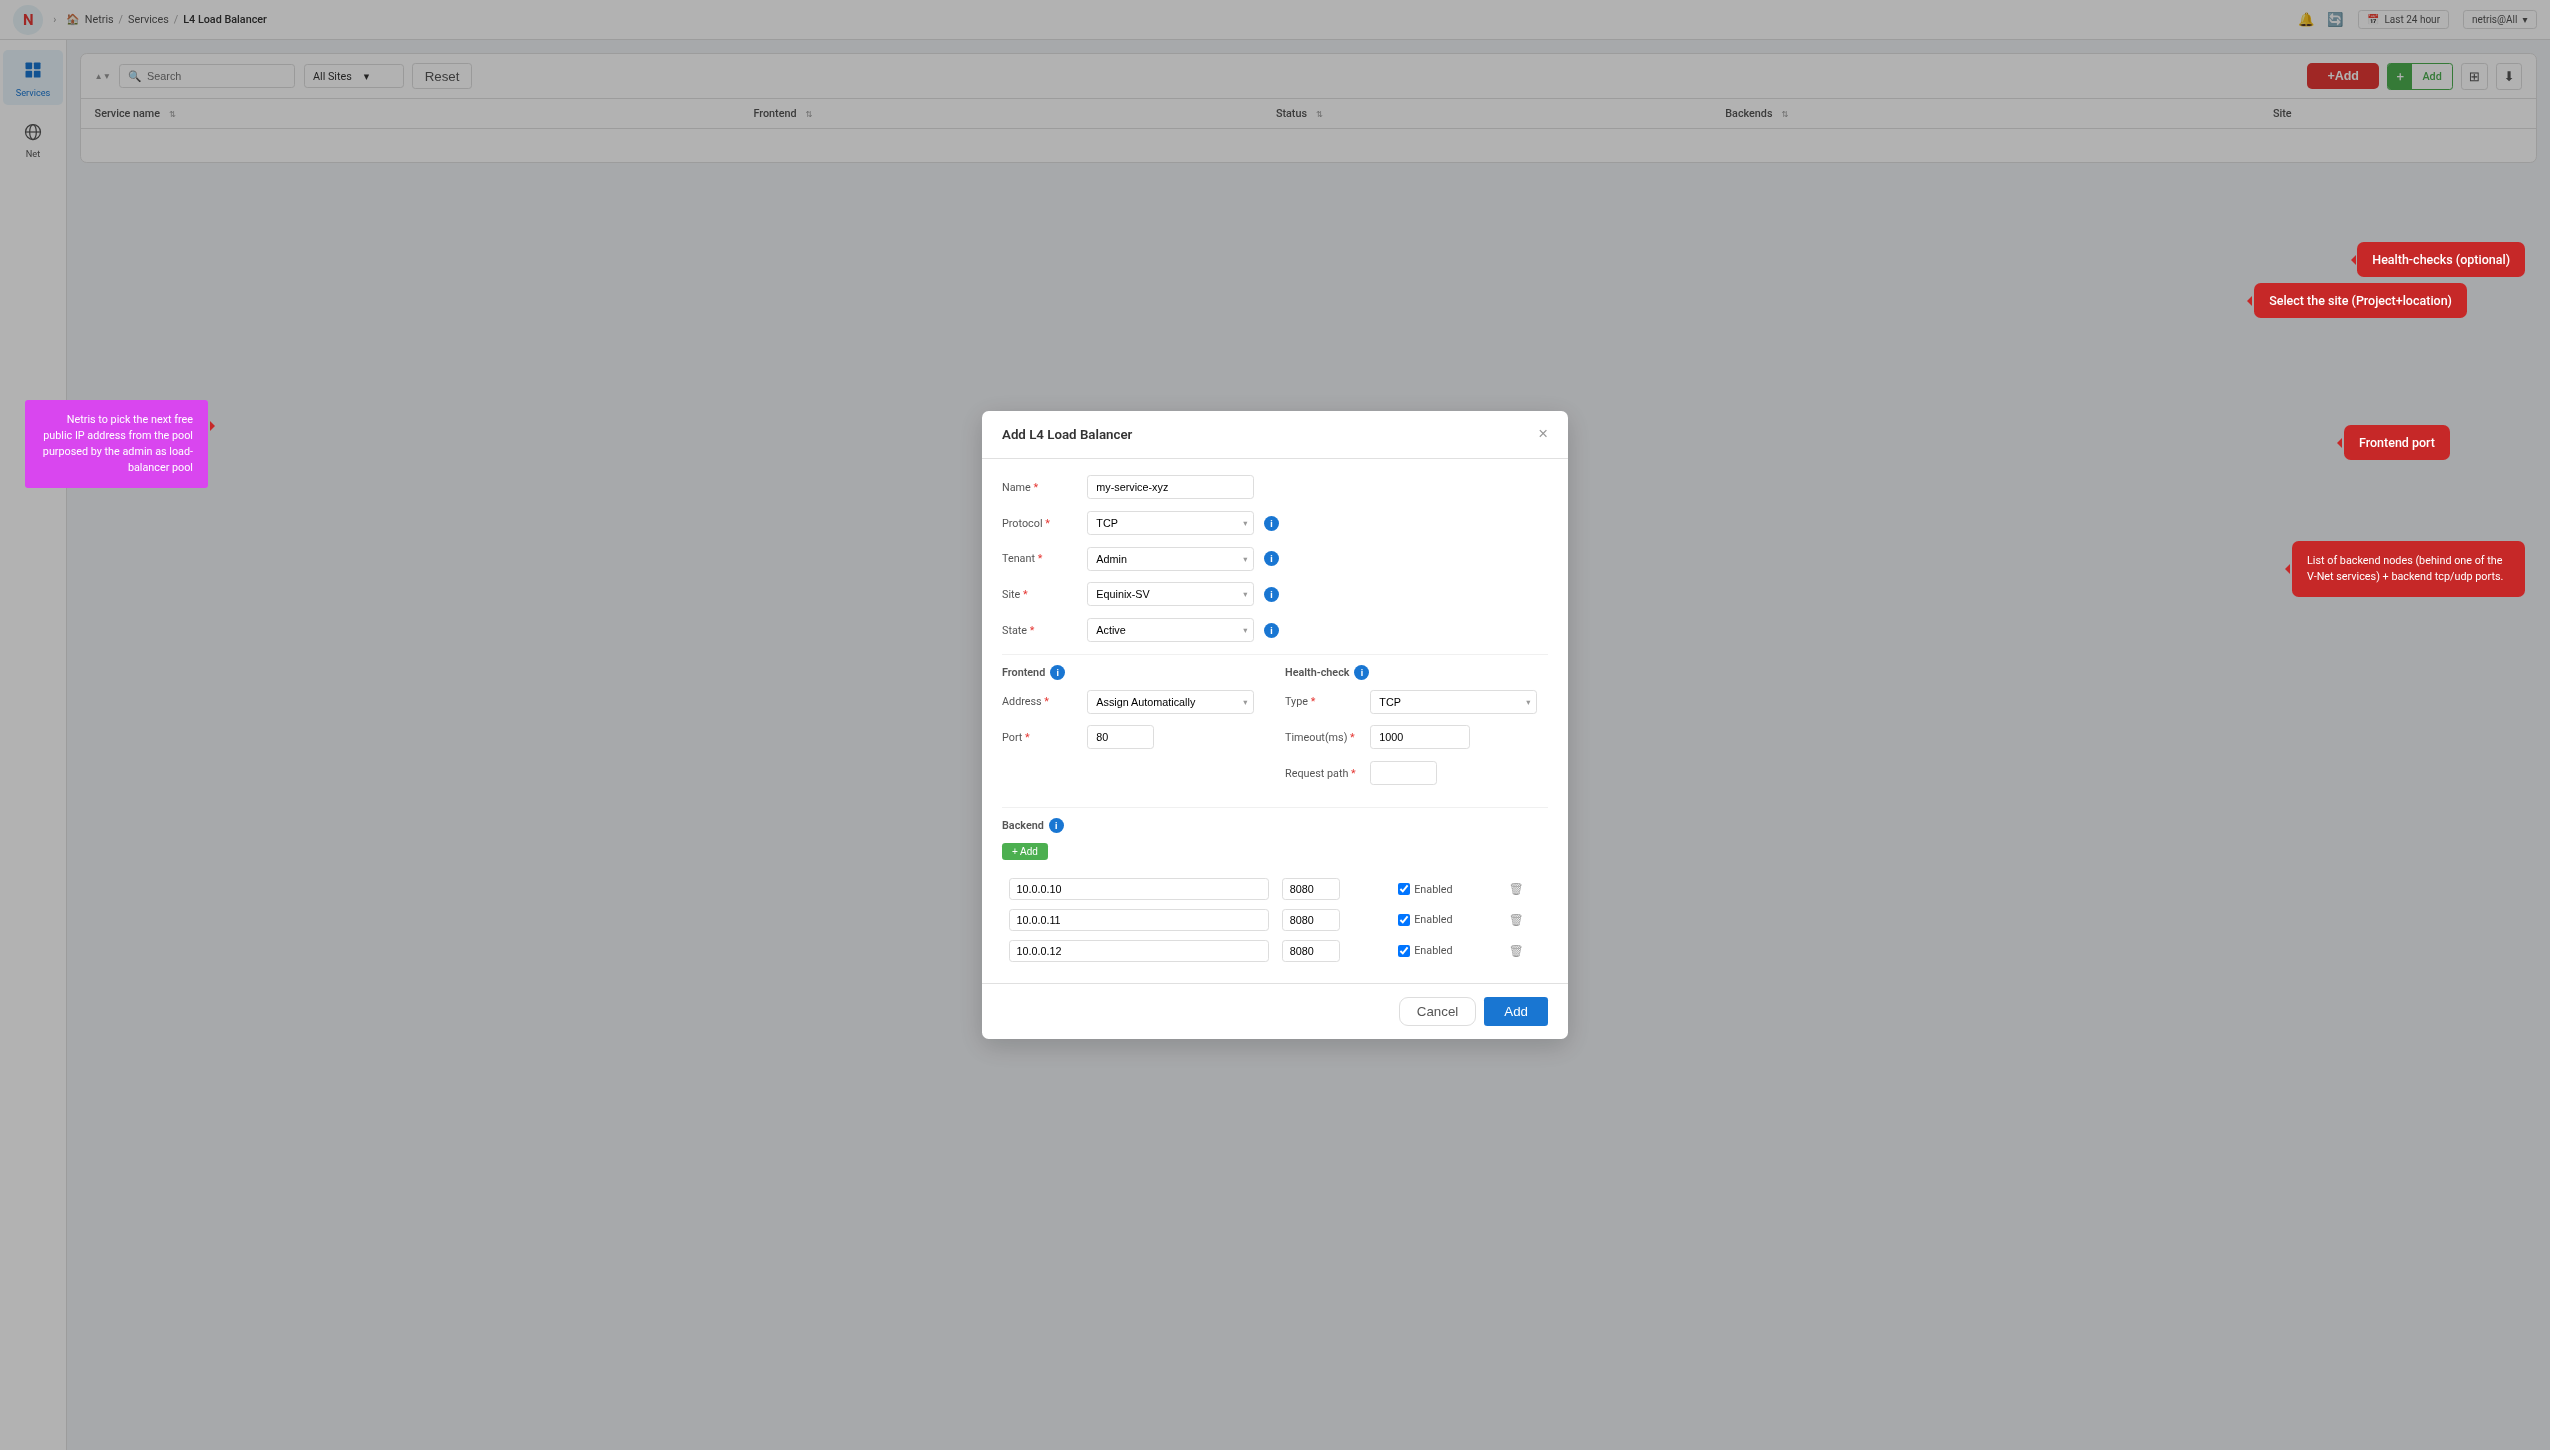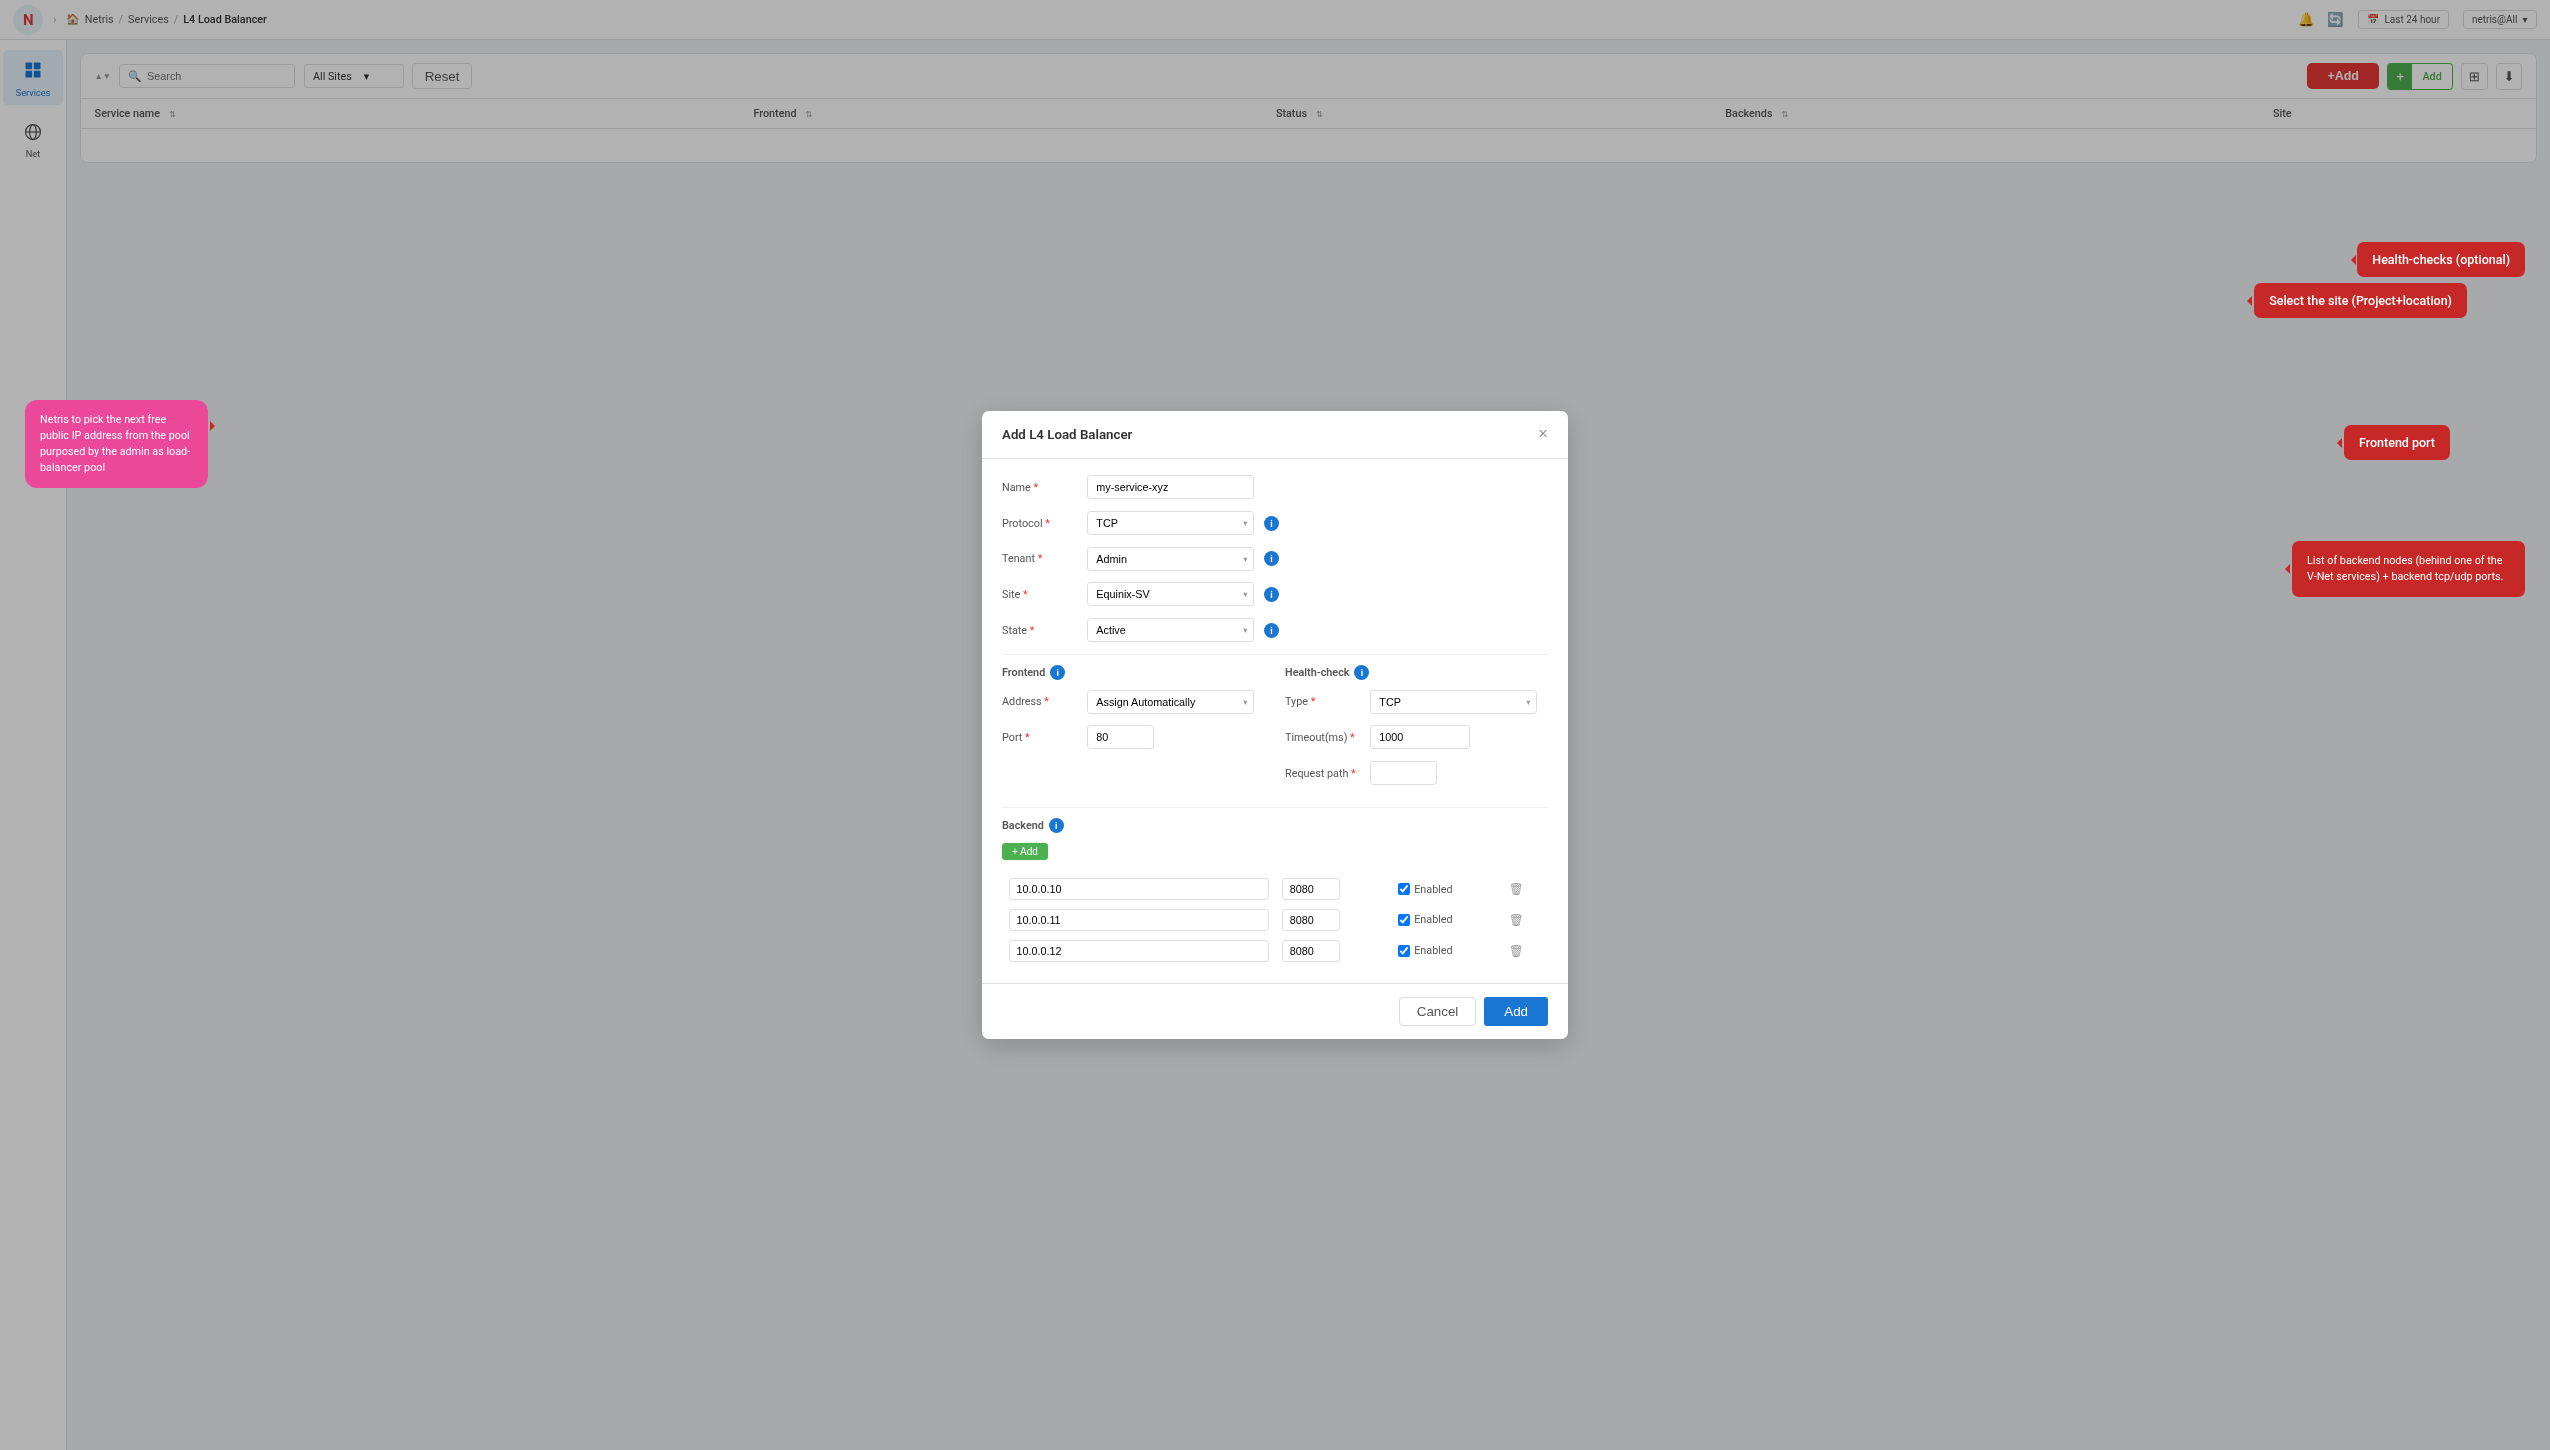--- a/index.html
+++ b/index.html
@@ -298,21 +298,21 @@
 
     
     .modal-footer {
       padding: 13.3px 20px;
       border-top: 0.8px solid #e0e0e0;
       display: flex;
       justify-content: flex-end;
       gap: 8.3px;
     }
     .cancel-btn {
-      padding: 5.8px 16.7px; border: 0.8px solid #ddd; border-radius: 4px;
+      padding: 5.8px 16.7px; border: 0.8px solid #ddd; border-radius: 9px;
       background: #fff; cursor: pointer; color: #555;
     }
     .submit-btn {
       padding: 5.8px 20px; border: none; border-radius: 3.3px;
       background: #1976d2; color: #fff; cursor: pointer; font-weight: 500;
     }
 
     .callout-select-site {
       position: fixed;
       top: 283px; right: 83px;
@@ -349,29 +349,30 @@
       content: '';
       position: absolute;
       left: -11.7px; top: 50%; transform: translateY(-50%);
       border: 5.8px solid transparent;
       border-right-color: #c62828;
     }
 
     .callout-ip {
       position: fixed;
       top: 400px; left: 25px;
-      background: #ec4899;
+      background: #d946ef;
       color: #fff;
-      border-radius: 12px;
+      border-radius: 3px;
       padding: 11.7px 15px;
       font-size: 10.8px;
       font-weight: 400;
       z-index: 300;
       max-width: 183px;
       line-height: 1.5;
+      text-align: right;
     }
     .callout-ip::after {
       content: '';
       position: absolute;
       right: -11.7px; top: 30%; transform: translateY(-50%);
       border: 5.8px solid transparent;
       border-left-color: #c62828;
     }
 
     .callout-frontend-port {

